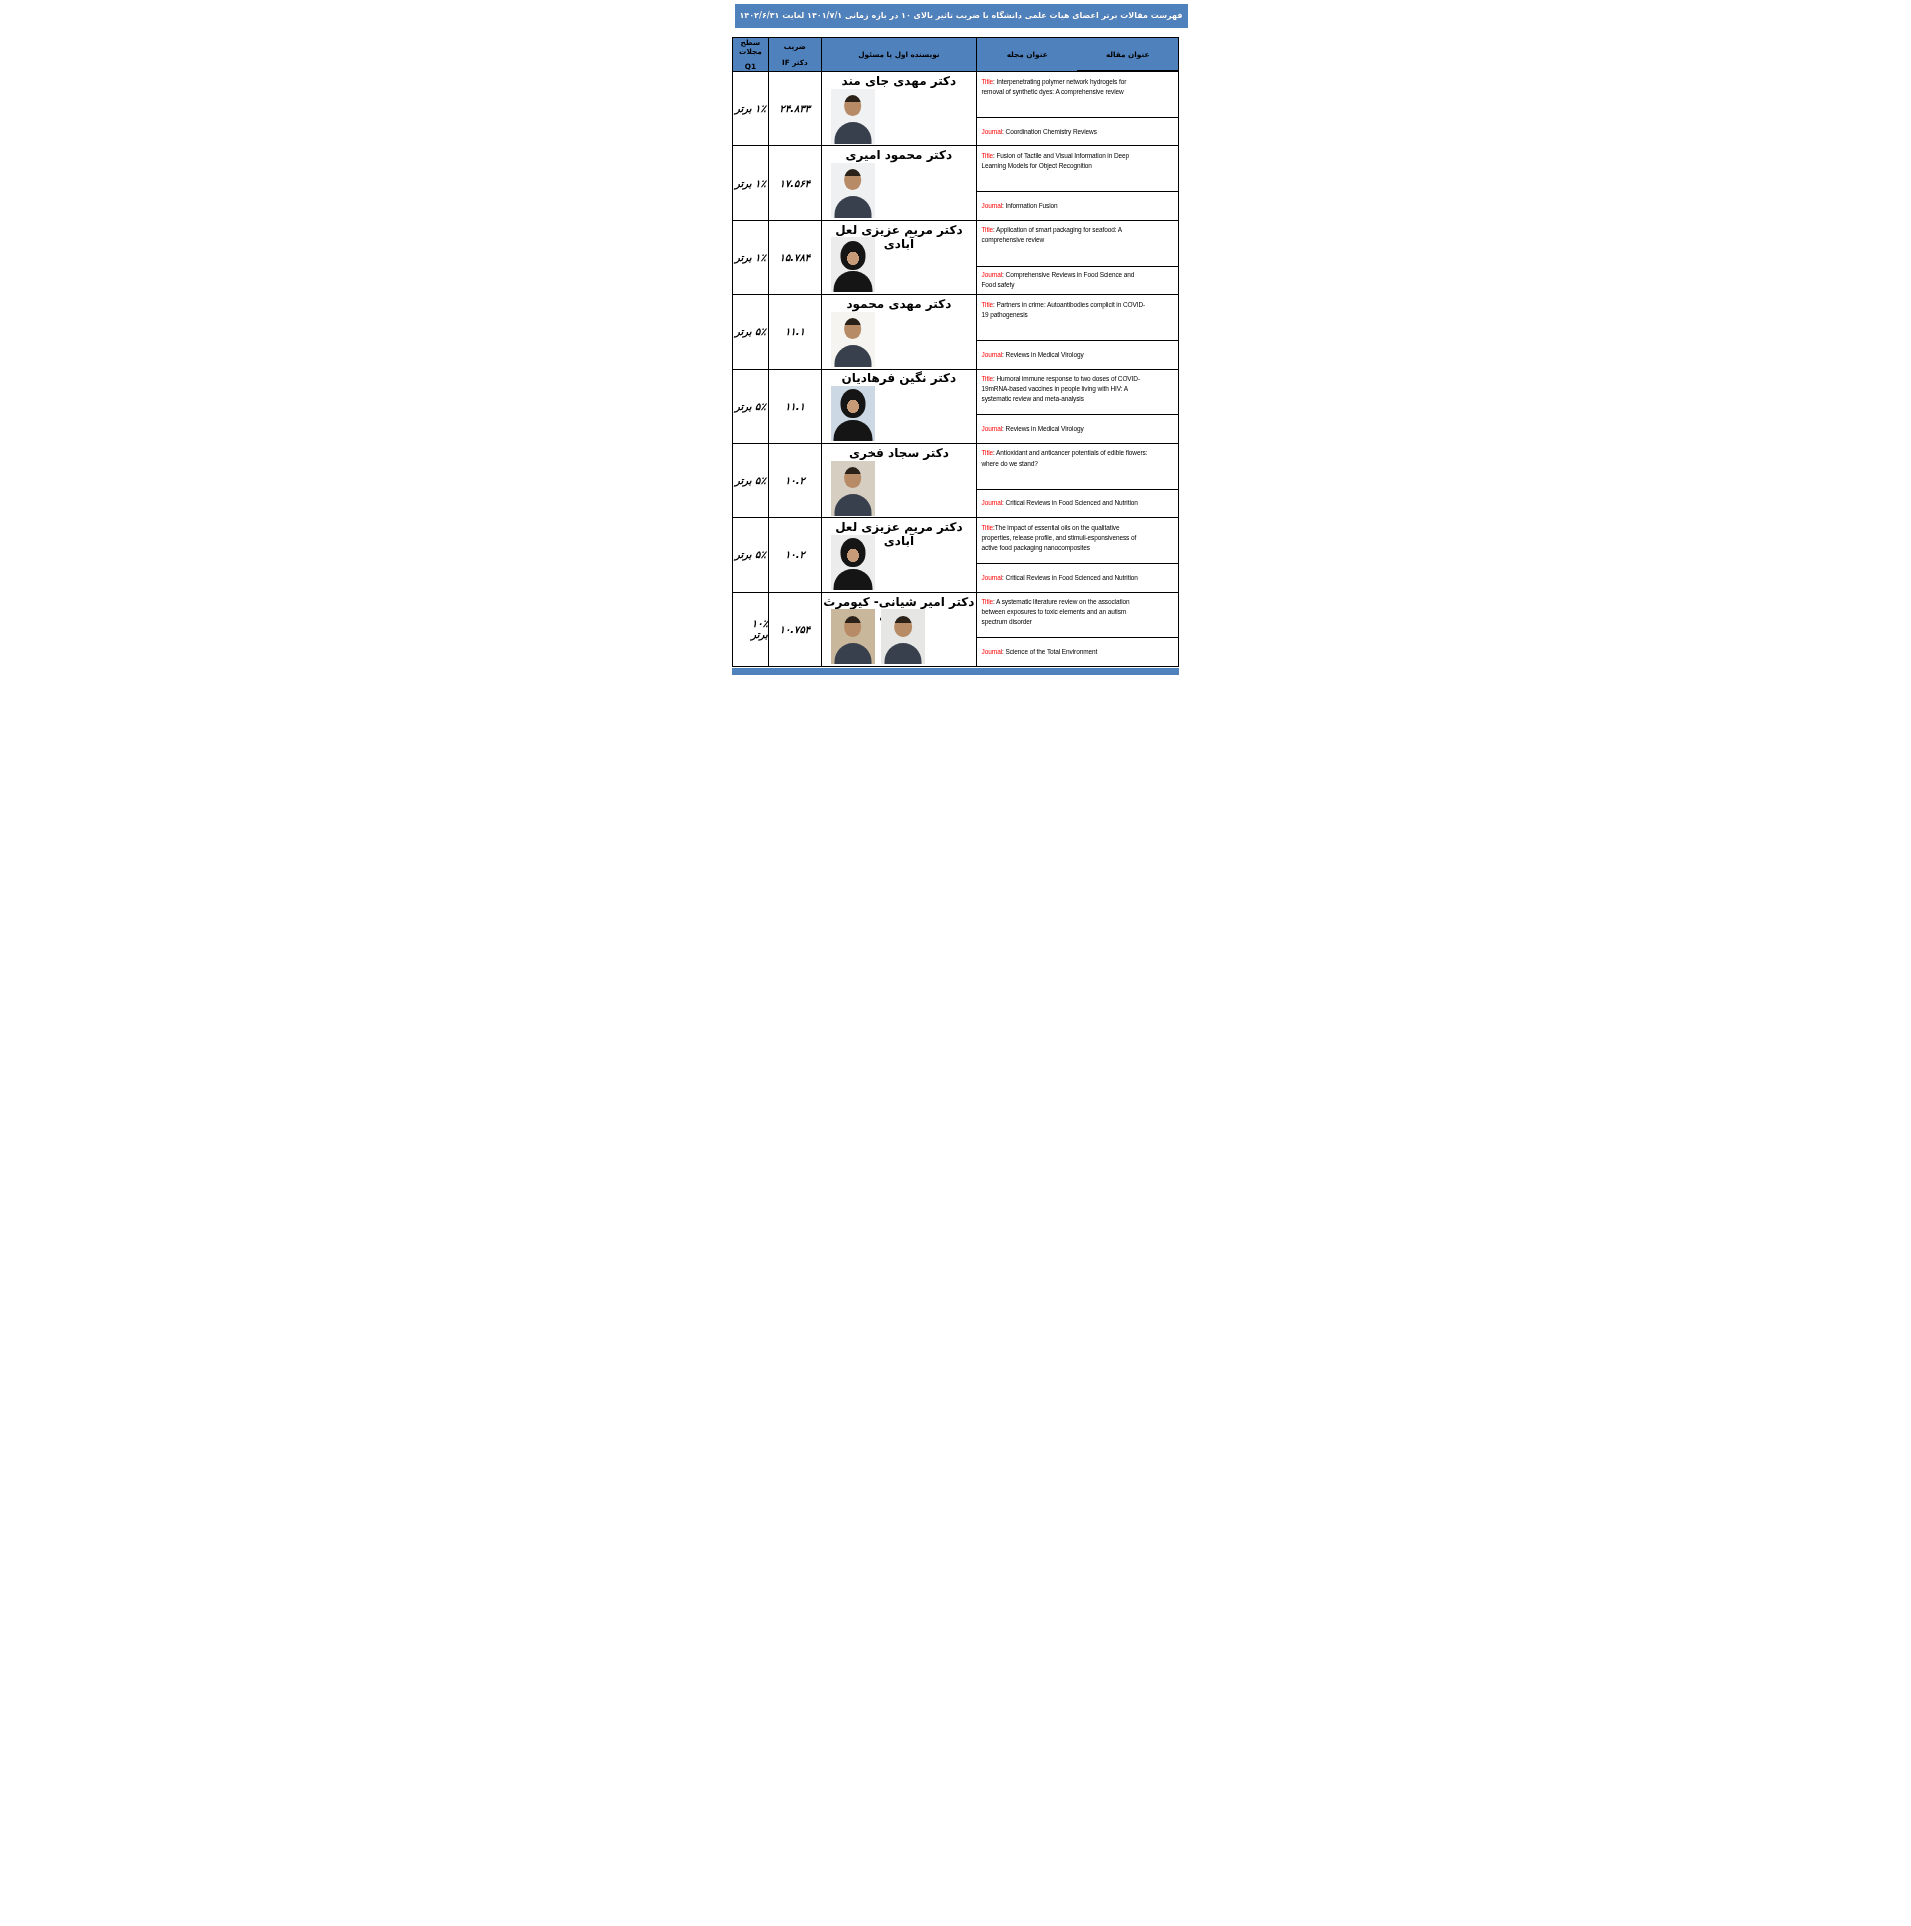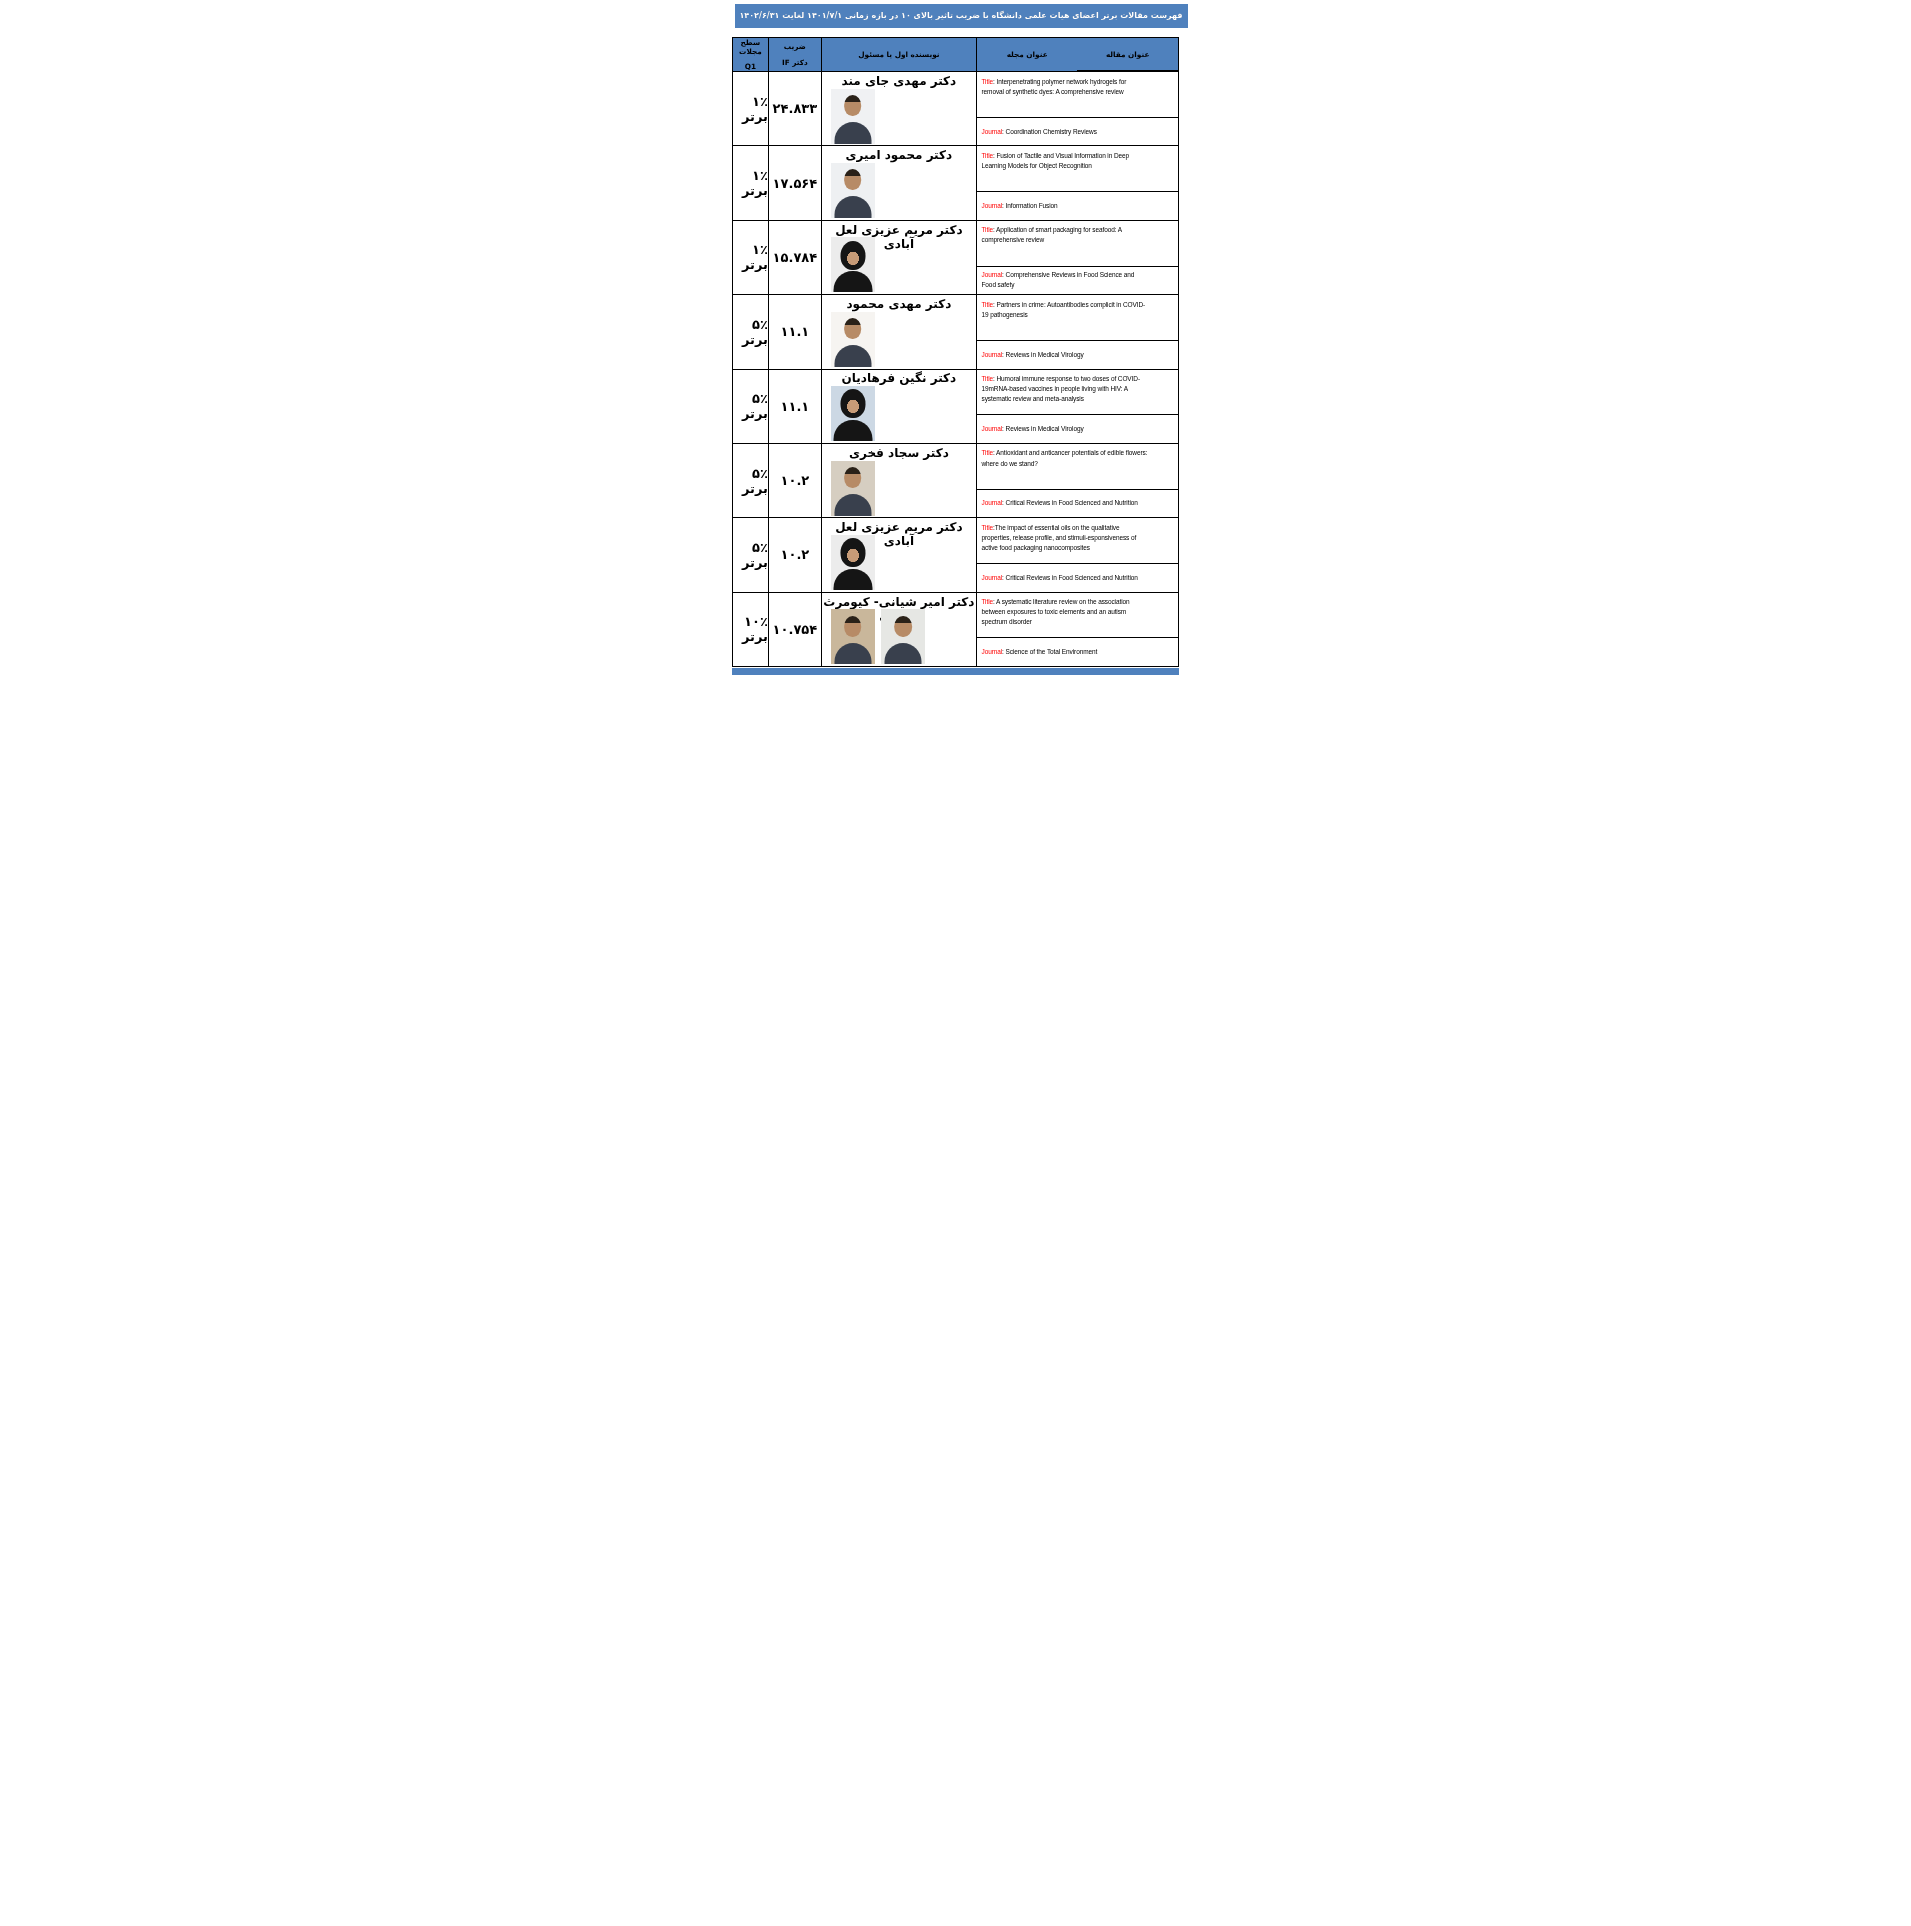--- a/index.html
+++ b/index.html
@@ -80,21 +80,21 @@
     content:""; position:absolute; bottom:0; left:50%; transform:translateX(-50%);
     width:37px; height:21.6px; border-radius:19px 19px 0 0; background:#39404d;
   }
   .avatar.hijab::before{
     width:25px; height:29px; top:3.1px; border-radius:50% 50% 46% 46%;
     background:radial-gradient(ellipse 46% 44% at 50% 60%, #c79b77 0 52%, #151515 53%);
   }
   .avatar.hijab::after{ width:39px; height:21px; background:#151515;}
   .cell-if, .cell-level{
     display:flex; align-items:center; justify-content:center;
-    font-weight:bold; font-size:13px; direction:rtl; text-align:right;
+    font-weight:bold; font-size:10px; direction:rtl; text-align:right;font-style:italic;
   }
 </style>
 </head>
 <body>
 
 <div class="page">
 
   <div class="topbar">
     <span>فهرست مقالات برتر اعضای هیات علمی دانشگاه با ضریب تاثیر بالای ۱۰ در بازه زمانی ۱۴۰۱/۷/۱ لغایت ۱۴۰۲/۶/۳۱</span>
   </div>

